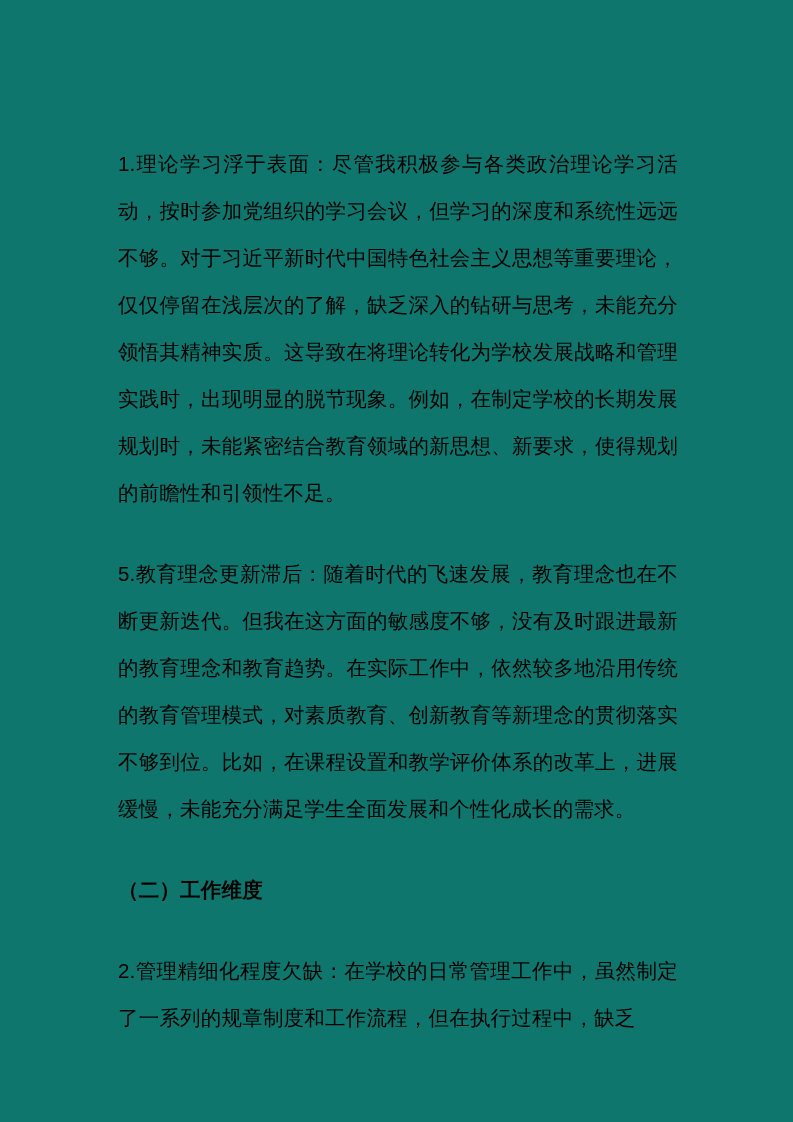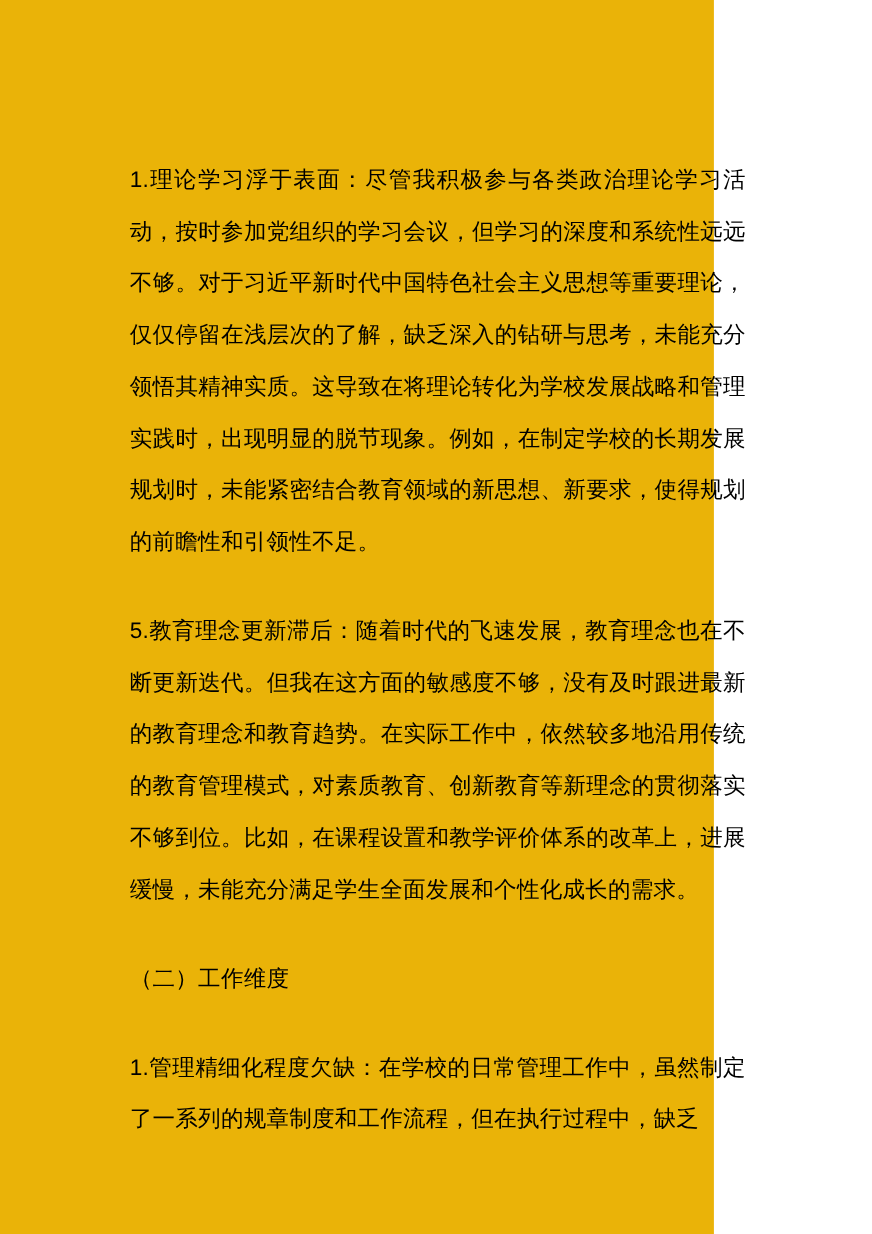--- a/index.html
+++ b/index.html
@@ -10,23 +10,23 @@
   }
   body {
     width: 793px;
     height: 1122px;
     font-family: "Liberation Sans", "DejaVu Sans", sans-serif;
     color: #000000;
     overflow: hidden;
   }
   .page {
     position: relative;
-    width: 649px;
+    width: 793px;
     height: 1122px;
-    background: #eab308;
+    background: #0f766e;
     box-sizing: border-box;
     padding: 140px 118px 60px 118px;
   }
   .doc-body {
     width: 560px;
   }
   p.para {
     margin: 0 0 34px 0;
     font-size: 20.5px;
     line-height: 47px;
@@ -39,32 +39,32 @@
   }
   p.para:last-child {
     margin-bottom: 0;
   }
   p.heading {
     margin: 0 0 34px 0;
     font-size: 20.5px;
     line-height: 47px;
     letter-spacing: 0.2px;
     color: #000000;
-    font-weight: 400;
+    font-weight: 700;
     text-indent: 0;
   }
 </style>
 </head>
 <body>
 
 <div class="page">
   <div class="doc-body">
 
     <p class="para">1.理论学习浮于表面：尽管我积极参与各类政治理论学习活动，按时参加党组织的学习会议，但学习的深度和系统性远远不够。对于习近平新时代中国特色社会主义思想等重要理论，仅仅停留在浅层次的了解，缺乏深入的钻研与思考，未能充分领悟其精神实质。这导致在将理论转化为学校发展战略和管理实践时，出现明显的脱节现象。例如，在制定学校的长期发展规划时，未能紧密结合教育领域的新思想、新要求，使得规划的前瞻性和引领性不足。</p>
 
     <p class="para">5.教育理念更新滞后：随着时代的飞速发展，教育理念也在不断更新迭代。但我在这方面的敏感度不够，没有及时跟进最新的教育理念和教育趋势。在实际工作中，依然较多地沿用传统的教育管理模式，对素质教育、创新教育等新理念的贯彻落实不够到位。比如，在课程设置和教学评价体系的改革上，进展缓慢，未能充分满足学生全面发展和个性化成长的需求。</p>
 
     <p class="heading">（二）工作维度</p>
 
-    <p class="para">1.管理精细化程度欠缺：在学校的日常管理工作中，虽然制定了一系列的规章制度和工作流程，但在执行过程中，缺乏</p>
+    <p class="para">2.管理精细化程度欠缺：在学校的日常管理工作中，虽然制定了一系列的规章制度和工作流程，但在执行过程中，缺乏</p>
 
   </div>
 </div>
 
 </body></html>

